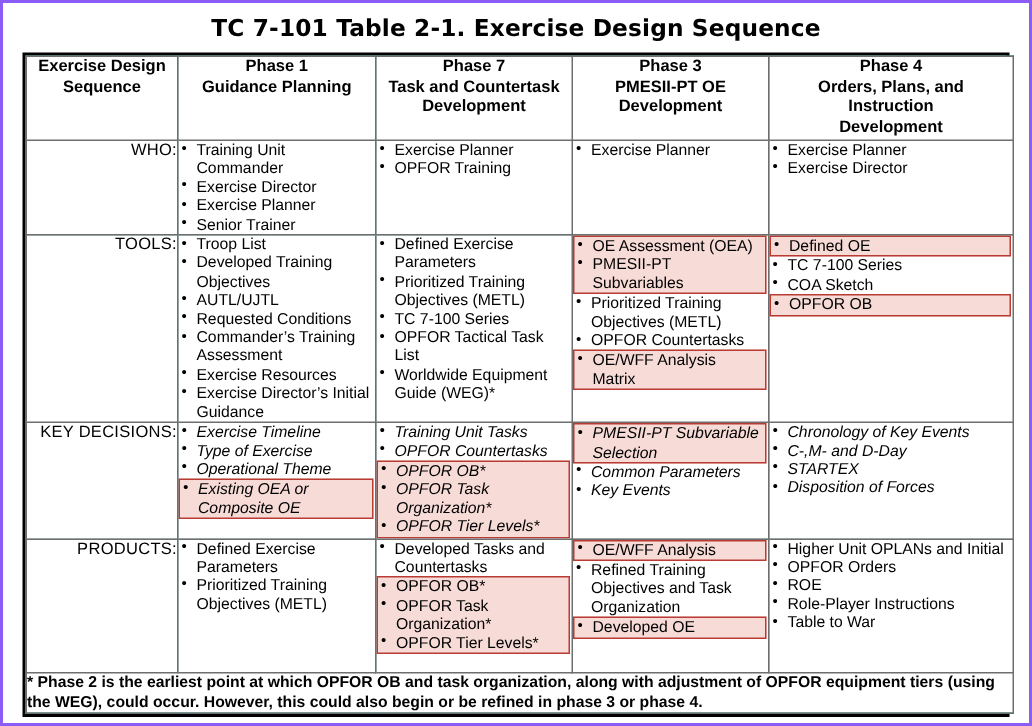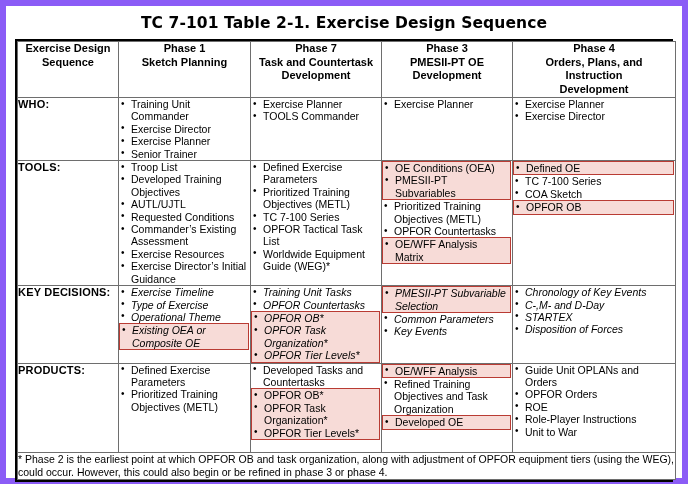--- a/index.html
+++ b/index.html
@@ -12,21 +12,21 @@
     height: 484px;
     font-family: "Liberation Sans", sans-serif;
     color: #000000;
     overflow: hidden;
   }
   .page {
     position: relative;
     width: 688px;
     height: 484px;
     box-sizing: border-box;
-    border: 6px solid #8b5cf6;
+    border: 2px solid #8b5cf6;
     background: #ffffff;
   }
   .page-title {
     text-align: center;
     font-size: 15.5px;
     font-weight: bold;
     letter-spacing: 0.1px;
     margin: 8px 0 7px 0;
     font-family: "DejaVu Sans", sans-serif;
   }
@@ -68,23 +68,23 @@
     font-weight: bold;
     line-height: 13.5px;
     padding: 7px 4px 6px 4px;
     vertical-align: middle;
     height: 56px;
     box-sizing: border-box;
   }
   th.hdr .ph { display: block; }
 
   td.rowlabel {
-    text-align: left;
+    text-align: right;
     font-size: 11px;
-    font-weight: bold;
+    font-weight: normal;
     vertical-align: middle;
     padding: 2px 3px;
     letter-spacing: 0.2px;
   }
   td.cell {
     padding: 4px 3px 4px 3px;
     font-size: 10.5px;
     line-height: 12.4px;
     margin-top: 32px;
   }
@@ -117,20 +117,21 @@
   .rowWHO td.cell   { height: 58px; }
   .rowTOOLS td.cell { height: 111px; }
   .rowKD td.cell    { height: 64px; font-style: italic; }
   .rowPROD td.cell  { height: 88px; }
 
   td.footnote {
     font-size: 10.5px;
     line-height: 13px;
     padding: 4px 6px 5px 8px;
     text-align: left;
+    font-weight: bold;
   }
   .footnote p { margin: 0; }
 </style>
 </head>
 <body>
 
 <div class="page">
 
   <div class="page-title">TC 7-101  Table 2-1. Exercise Design Sequence</div>
 
@@ -144,21 +145,21 @@
           <col class="c4">
       </colgroup>
       <tbody>
         <tr>
           <th class="hdr">
             <span class="ph">Exercise Design</span>
             <span class="ph">Sequence</span>
           </th>
           <th class="hdr">
             <span class="ph">Phase 1</span>
-            <span class="ph">Sketch Planning</span>
+            <span class="ph">Guidance Planning</span>
           </th>
           <th class="hdr">
             <span class="ph">Phase 7</span>
             <span class="ph">Task and Countertask</span>
             <span class="ph">Development</span>
           </th>
           <th class="hdr">
             <span class="ph">Phase 3</span>
             <span class="ph">PMESII-PT OE</span>
             <span class="ph">Development</span>
@@ -180,21 +181,21 @@
                   <li>Exercise Director</li>
                   <li>Exercise Planner</li>
                   <li>Senior Trainer</li>
                 </ul>
               </div>
             </td>
           <td class="cell">
               <div>
                 <ul class="bl">
                   <li>Exercise Planner</li>
-                  <li>TOOLS Commander</li>
+                  <li>OPFOR Training</li>
                 </ul>
               </div>
             </td>
           <td class="cell">
               <div>
                 <ul class="bl">
                   <li>Exercise Planner</li>
                 </ul>
               </div>
             </td>
@@ -210,41 +211,41 @@
 
         <tr class="rowTOOLS">
           <td class="rowlabel">TOOLS:</td>
           <td class="cell">
               <div>
                 <ul class="bl">
                   <li>Troop List</li>
                   <li>Developed Training Objectives</li>
                   <li>AUTL/UJTL</li>
                   <li>Requested Conditions</li>
-                  <li>Commander’s Existing Assessment</li>
+                  <li>Commander’s Training Assessment</li>
                   <li>Exercise Resources</li>
                   <li>Exercise Director’s Initial Guidance</li>
                 </ul>
               </div>
             </td>
           <td class="cell">
               <div>
                 <ul class="bl">
                   <li>Defined Exercise Parameters</li>
                   <li>Prioritized Training Objectives (METL)</li>
                   <li>TC 7-100 Series</li>
                   <li>OPFOR Tactical Task List</li>
                   <li>Worldwide Equipment Guide (WEG)*</li>
                 </ul>
               </div>
             </td>
           <td class="cell">
               <div class="hlgroup">
                 <ul class="bl">
-                  <li>OE Conditions (OEA)</li>
+                  <li>OE Assessment (OEA)</li>
                   <li>PMESII-PT Subvariables</li>
                 </ul>
               </div>
               <div>
                 <ul class="bl">
                   <li>Prioritized Training Objectives (METL)</li>
                   <li>OPFOR Countertasks</li>
                 </ul>
               </div>
               <div class="hlgroup">
@@ -366,25 +367,25 @@
               </div>
               <div class="hlgroup">
                 <ul class="bl">
                   <li>Developed OE</li>
                 </ul>
               </div>
             </td>
           <td class="cell">
               <div>
                 <ul class="bl">
-                  <li>Guide Unit OPLANs and Orders</li>
+                  <li>Higher Unit OPLANs and Initial</li>
                   <li>OPFOR Orders</li>
                   <li>ROE</li>
                   <li>Role-Player Instructions</li>
-                  <li>Unit to War</li>
+                  <li>Table to War</li>
                 </ul>
               </div>
             </td>
         </tr>
 
         <tr>
           <td class="footnote" colspan="5">
             <p>* Phase 2 is the earliest point at which OPFOR OB and task organization, along with adjustment of OPFOR equipment tiers (using the WEG), could occur. However, this could also begin or be refined in phase 3 or phase 4.</p>
           </td>
         </tr>

